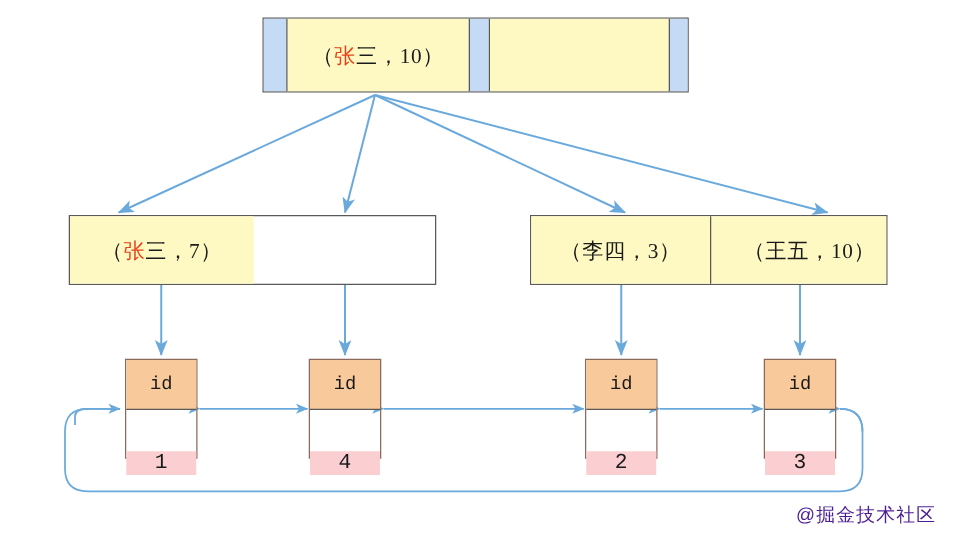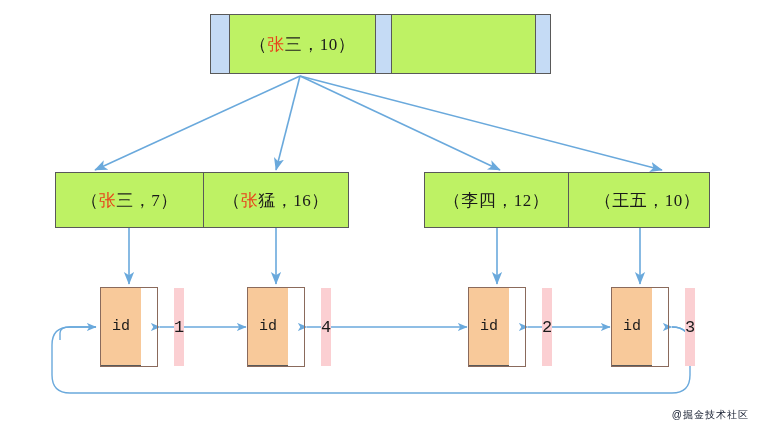--- a/index.html
+++ b/index.html
@@ -33,38 +33,39 @@
     box-sizing: border-box;
     display: flex;
     align-items: center;
     justify-content: center;
     font-size: 17px;
     letter-spacing: 0.5px;
     color: #1a1a1a;
     white-space: nowrap;
   }
   .cell.green {
-    background: #bef264;
+    background: #fef9c3;
   }
   .cell.blue {
     background: #c5dbf5;
   }
   .cell + .cell {
     border-left: 1.5px solid #595959;
   }
   .sur-red {
     color: #e8411a;
   }
   .leaf {
     position: absolute;
     box-sizing: border-box;
     width: 58px;
     height: 80px;
     border: 1.5px solid #8a6a5c;
     display: flex;
+    flex-direction: column;
     gap: 33px;
   }
   .leaf-id {
     flex: 0 0 40px;
     background: #f8c99a;
     display: flex;
     align-items: center;
     justify-content: center;
     font-family: "Liberation Mono", "DejaVu Sans Mono", monospace;
     font-size: 15px;
@@ -80,22 +81,22 @@
     justify-content: center;
     font-family: "Liberation Mono", "DejaVu Sans Mono", monospace;
     font-size: 17px;
     color: #1a1a1a;
   }
   .watermark {
     position: absolute;
     right: 14px;
     bottom: 16px;
     font-family: "Liberation Sans", "DejaVu Sans", sans-serif;
-    font-size: 10px;
-    color: #0f172a;
+    font-size: 15px;
+    color: #4c1d95;
     letter-spacing: 1px;
     user-select: none;
   }
 </style>
 </head>
 <body>
 
 <div id="canvas">
 
   <svg class="edges" viewBox="0 0 763 438">
@@ -142,27 +143,24 @@
     </div>
     <div class="cell blue" style="width:16px;"></div>
     <div class="cell green" style="width:144px;"></div>
     <div class="cell blue" style="flex:1 1 auto;"></div>
   </div>
 
   <div class="node" style="left:55px; top:172px; width:294px; height:56px;">
     <div class="cell green" style="width:147px;">
       <span>（<span class="sur-red">张</span><span>三，7）</span></span>
     </div>
-    <div class="cell green" style="flex:1 1 auto;">
-      <span>（<span class="sur-red">张</span><span>猛，16）</span></span>
-    </div>
   </div>
 
   <div class="node" style="left:424px; top:172px; width:286px; height:56px;">
-    <div class="cell green" style="width:143px;">（李四，12）</div>
+    <div class="cell green" style="width:143px;">（李四，3）</div>
     <div class="cell green" style="flex:1 1 auto;padding-left:17px;">（王五，10）</div>
   </div>
 
   <div class="leaf" style="left:100px; top:287px;">
     <div class="leaf-id">id</div>
     <div class="leaf-val">1</div>
   </div>
 
   <div class="leaf" style="left:247px; top:287px;">
     <div class="leaf-id">id</div>

